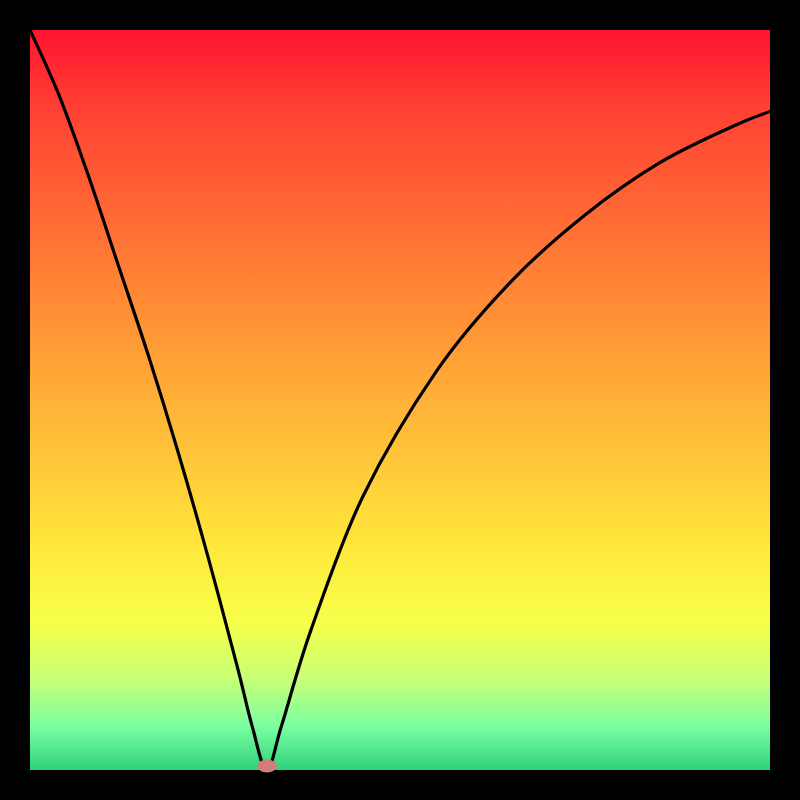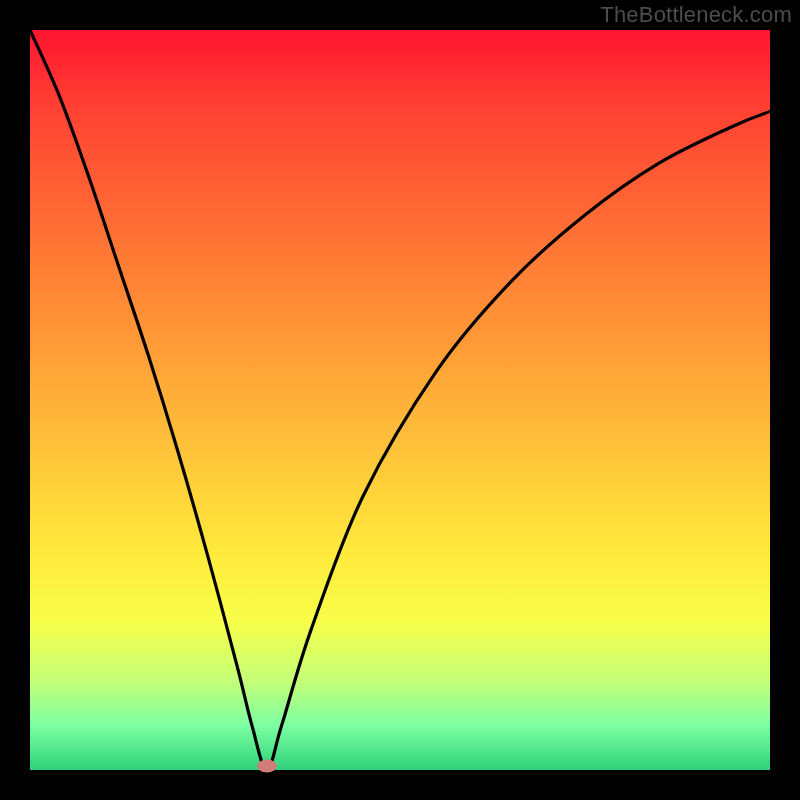--- a/index.html
+++ b/index.html
@@ -69,21 +69,20 @@
     background: #d17d7a;
     border-radius: 50%;
     transform: translate(-50%, -50%);
     z-index: 5;
   }
 </style>
 </head>
 <body>
 
 <div class="outer">
-  <div class="watermark">TheBottleneck.com</div>
 
   <div class="plot">
     <div class="gradient-bg"></div>
 
     <svg class="curve-svg" viewBox="0 0 740 740" preserveAspectRatio="none">
       <path id="curve-path" fill="none" stroke="#000" stroke-width="3.2" stroke-linecap="round" stroke-linejoin="round" d="M 0 0 C 4.933333333333334 11.099999999999996 19.733333333333334 41.93333333333332 29.6 66.59999999999998 C 39.46666666666667 91.26666666666664 49.333333333333336 119.63333333333331 59.2 147.99999999999997 C 69.06666666666666 176.36666666666665 78.93333333333334 207.19999999999996 88.8 236.79999999999995 C 98.66666666666666 266.4 108.53333333333333 294.7666666666666 118.4 325.59999999999997 C 128.26666666666668 356.43333333333334 138.13333333333333 388.50000000000006 148 421.80000000000007 C 157.86666666666667 455.1000000000001 167.73333333333332 489.6333333333333 177.6 525.4 C 187.46666666666667 561.1666666666666 199.8 608.0333333333333 207.20000000000002 636.4 C 214.60000000000002 664.7666666666667 217.06666666666666 678.3333333333333 222 695.5999999999999 C 226.93333333333334 712.8666666666666 231.86666666666667 740 236.8 740 C 241.73333333333335 740 244.20000000000002 719.0333333333332 251.60000000000002 695.5999999999999 C 259 672.1666666666666 267.6333333333333 637.6333333333334 281.2 599.4000000000001 C 294.76666666666665 561.1666666666667 312.0333333333333 509.3666666666667 333 466.2 C 353.9666666666667 423.0333333333333 382.33333333333337 376.16666666666663 407.00000000000006 340.4 C 431.66666666666674 304.6333333333333 456.33333333333337 277.49999999999994 481 251.59999999999997 C 505.66666666666663 225.69999999999996 530.3333333333334 204.73333333333332 555 185 C 579.6666666666666 165.26666666666668 604.3333333333334 148.00000000000006 629 133.20000000000005 C 653.6666666666666 118.40000000000005 684.5 104.83333333333334 703 96.2 C 721.5 87.56666666666666 733.8333333333334 83.86666666666666 740 81.39999999999999"></path>
     </svg>
 
     <div id="marker" class="marker" style="left: 236.8px; top: 736px;"></div>
   </div>

